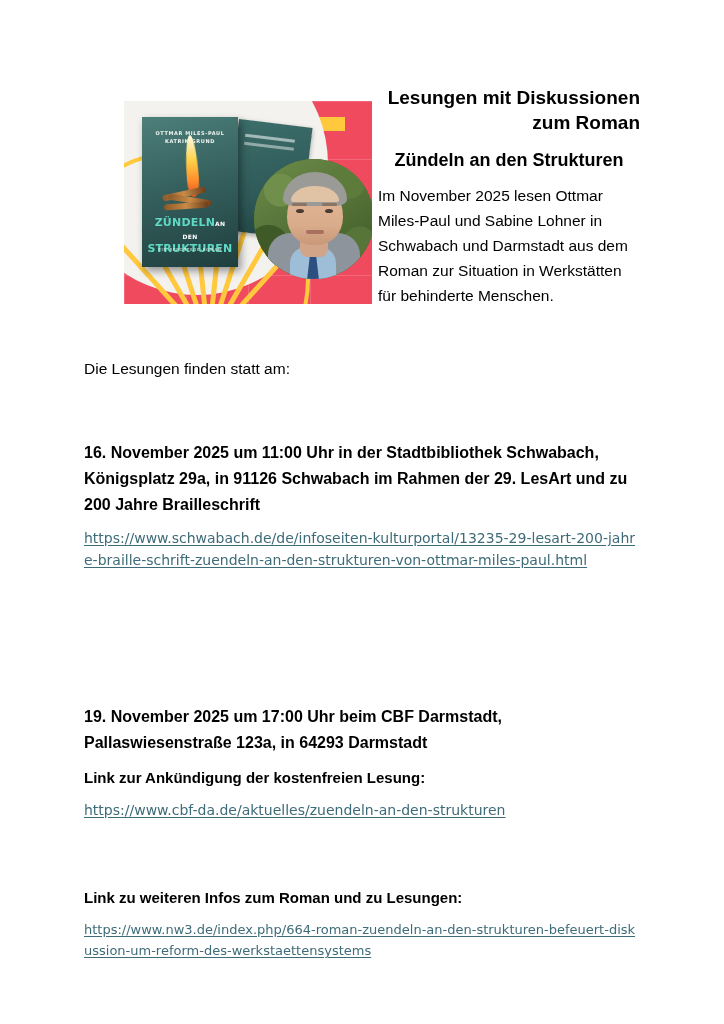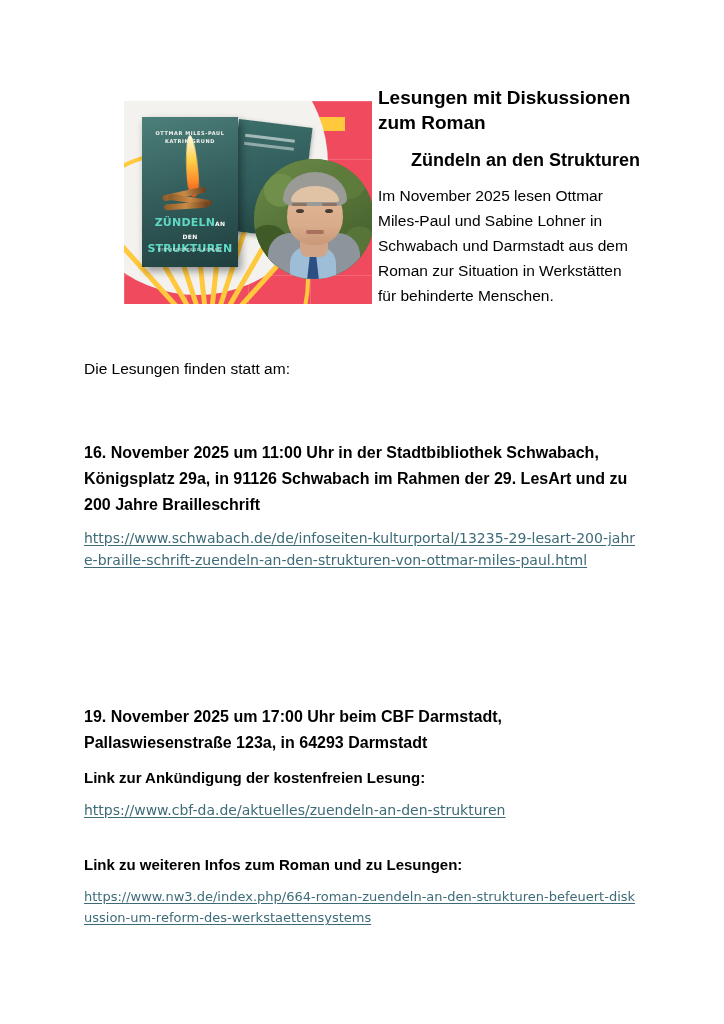--- a/index.html
+++ b/index.html
@@ -313,28 +313,28 @@
 
   
   .header-text {
     margin-left: 256px;
     width: 300px;
   }
   .h-title {
     font-size: 19px;
     font-weight: bold;
     line-height: 25px;
-    text-align: left;
+    text-align: right;
     margin: 0;
   }
   .h-subtitle {
     font-size: 18px;
     font-weight: bold;
     line-height: 25px;
-    text-align: right;
+    text-align: center;
     margin: 13px 0 0 0;
   }
   .h-lead {
     font-size: 15.5px;
     line-height: 25px;
     margin: 10px 0 0 0;
     text-align: left;
   }
 
   
@@ -374,21 +374,21 @@
     word-break: break-all;
     margin: 9px 0 0 0;
   }
   .url.small {
     font-size: 13px;
     line-height: 21px;
   }
 
   .evt1 { top: 407px; margin-top: 33px; }
   .evt2 { top: 704px; }
-  .evt3 { top: 853px; }
+  .evt3 { top: 886px; }
 </style>
 </head>
 <body>
 
 <div class="page">
 
   <div class="header">
 
     <figure class="promo-figure">
       <div class="promo-bg"></div>

